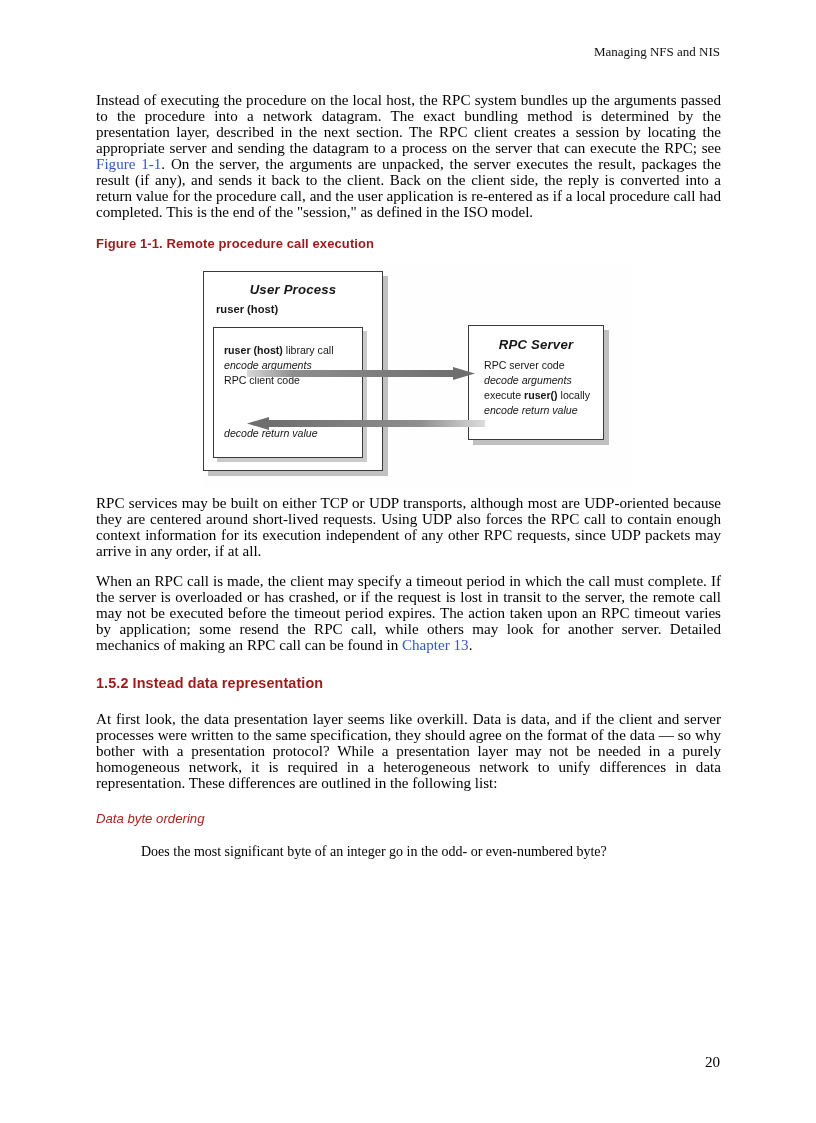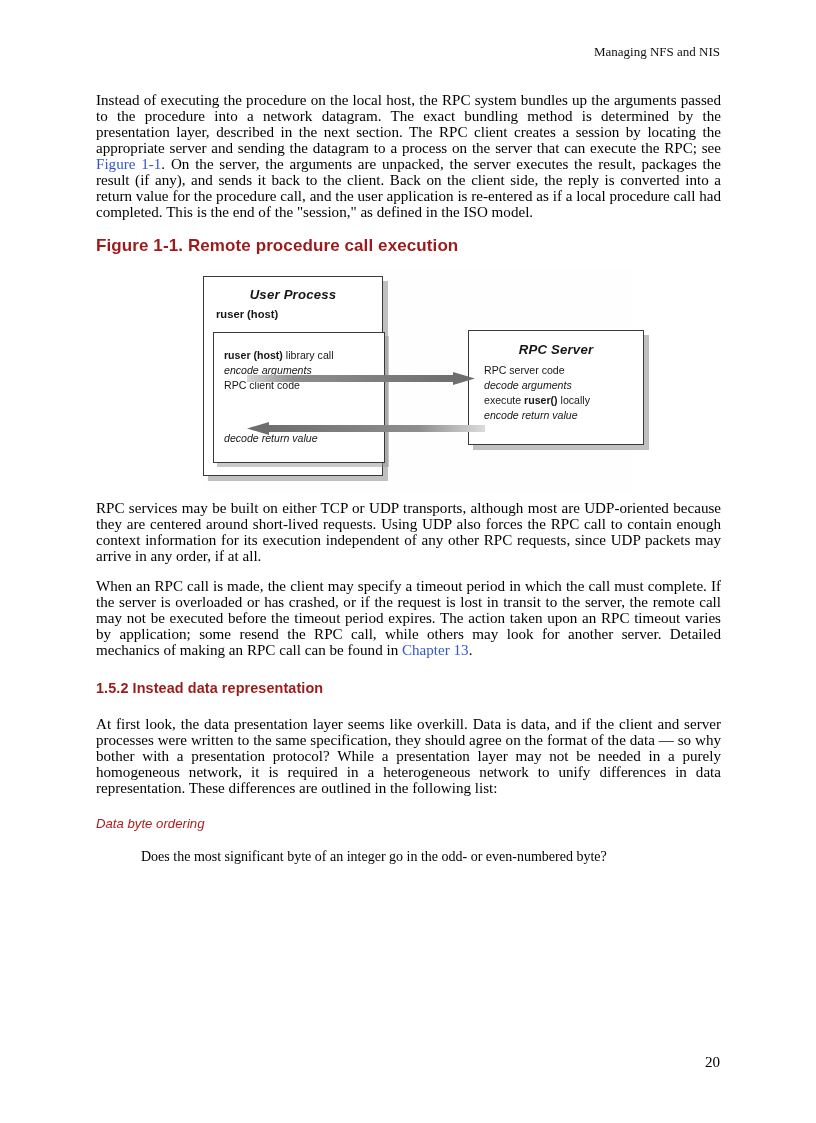--- a/index.html
+++ b/index.html
@@ -58,21 +58,21 @@
 
   a.xref, .xref {
     color: #3355cc;
     text-decoration: none;
   }
 
   
   .figure-caption {
     margin: 16px 0 0 0;
     font-family: "Liberation Sans", "DejaVu Sans", sans-serif;
-    font-size: 17px;
+    font-size: 13px;
     font-weight: bold;
     color: #9c1a1a;
     letter-spacing: 0.1px;
   }
 
   .figure-wrap {
     position: relative;
     height: 232px;
     margin-top: 12px;
   }
@@ -117,21 +117,21 @@
     font-size: 11.2px;
     font-weight: bold;
     color: #161616;
   }
 
   
   .client-inner {
     position: absolute;
     left: 9px;
     top: 55px;
-    width: 172px;
+    width: 150px;
     height: 131px;
     border: 1.1px solid #3a3a3a;
     background: #ffffff;
     box-shadow: 4px 4px 0 0 rgba(150,150,150,0.5);
     box-sizing: border-box;
   }
   .ci-line {
     position: absolute;
     left: 10px;
     font-size: 10.6px;
@@ -142,21 +142,21 @@
   .ci-line.l2 { top: 31px; font-style: italic; }
   .ci-line.l3 { top: 46px; }
   .ci-line.l4 { top: 99px; font-style: italic; }
   .ci-line b { font-weight: bold; }
 
   
   .server-box {
     position: absolute;
     left: 265px;
     top: 62px;
-    width: 176px;
+    width: 136px;
     height: 115px;
     border: 1.3px solid #3a3a3a;
     background: #ffffff;
     box-shadow: 5px 5px 0 0 rgba(140,140,140,0.55);
     box-sizing: border-box;
   }
   .server-title {
     position: absolute;
     left: 0; right: 0;
     top: 11px;

